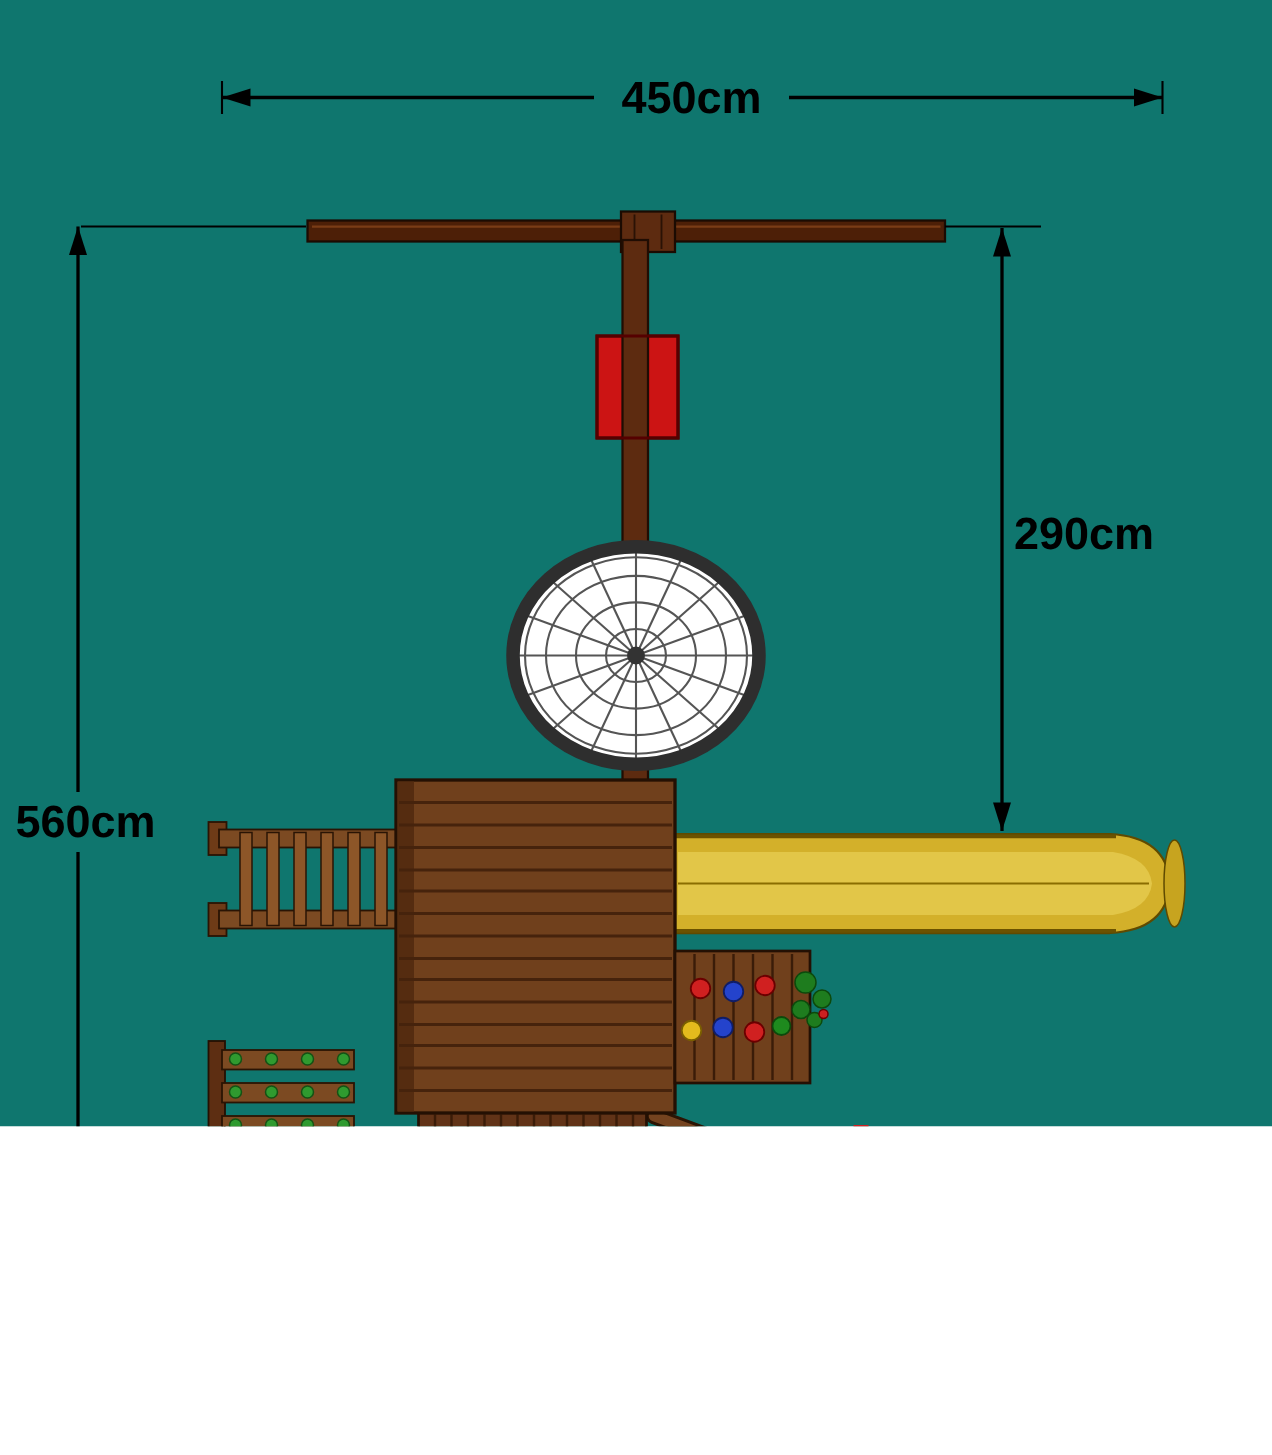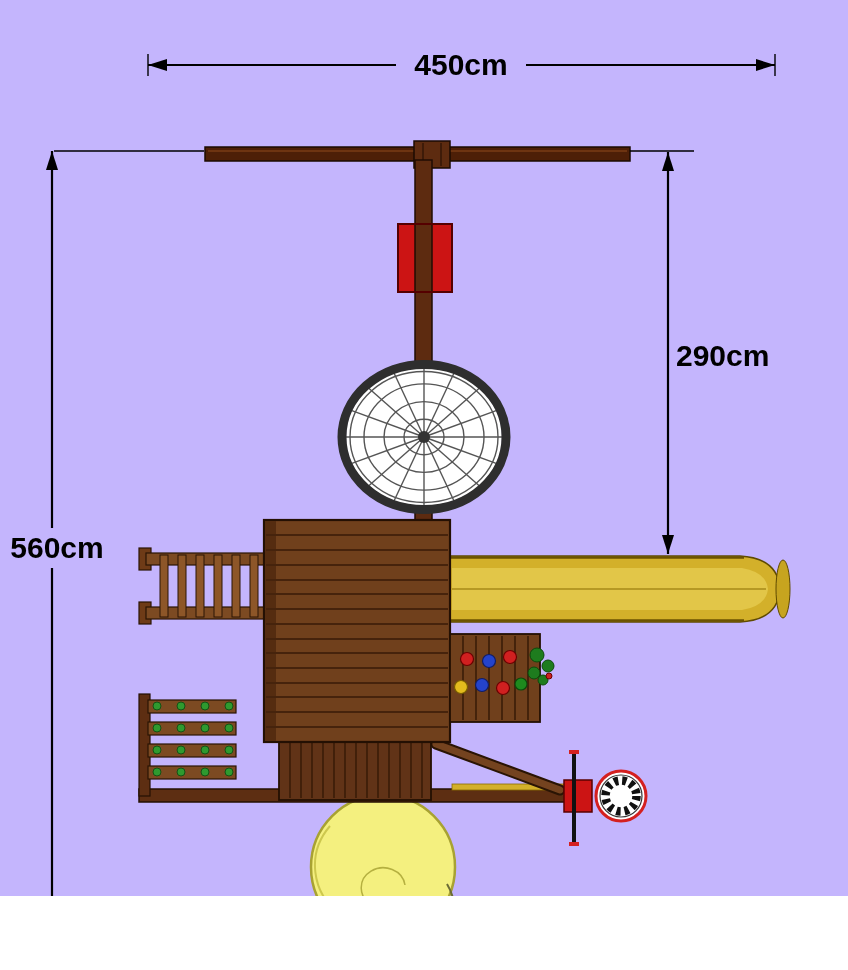--- a/index.html
+++ b/index.html
@@ -4,22 +4,22 @@
 <style>
   html, body {
     margin: 0;
     padding: 0;
     background: #ffffff;
     font-family: "Liberation Sans", sans-serif;
   }
   .stage {
     position: relative;
     width: 848px;
-    height: 896px;
-    background: #c4b5fd;
+    height: 751px;
+    background: #0f766e;
     overflow: hidden;
   }
   svg { display: block; }
   .dim-line { stroke: #000000; stroke-width: 2.2; fill: none; }
   .ext-line { stroke: #000000; stroke-width: 1.4; fill: none; }
   .dim-arrow { fill: #000000; stroke: none; }
   .dim-label {
     font-family: "Liberation Sans", "DejaVu Sans", sans-serif;
     font-size: 30px;
     font-weight: bold;

